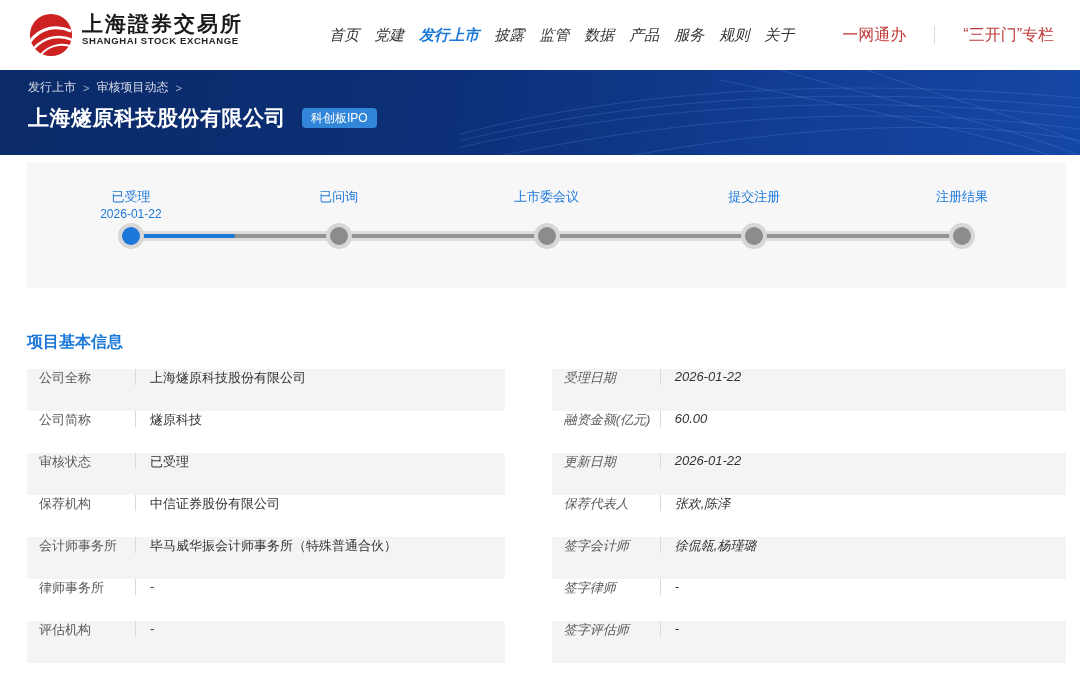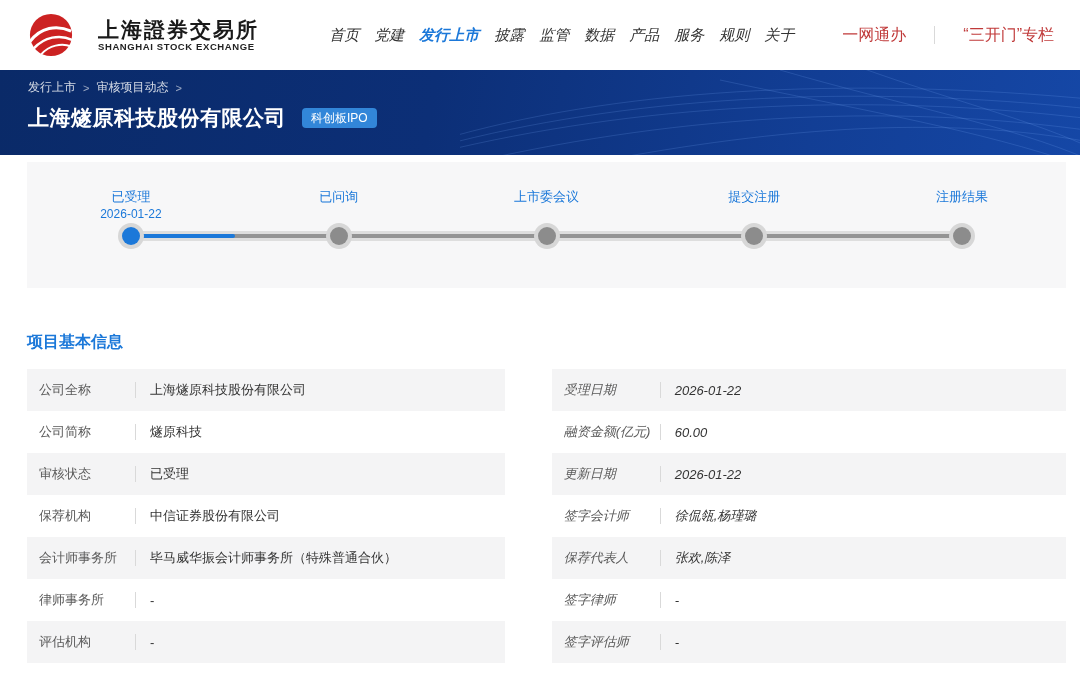--- a/index.html
+++ b/index.html
@@ -1,21 +1,21 @@
 <!DOCTYPE html>
 <html style="--accent-blue: #1b78d9; --badge-blue: #3286d9; --link-red: #c03a3a; --logo-red: #cc2222; --banner-dark: #0a2a68; --banner-light: #1547a6;"><head>
 <meta charset="utf-8">
 <style>
   * { margin:0; padding:0; box-sizing:border-box; }
   html,body { width:1080px; height:673px; background:#fff; overflow:hidden;
     font-family:"Liberation Sans","DejaVu Sans",sans-serif; }
 
   
   .header { height:70px; display:flex; align-items:center; padding:0 26px 0 28px; background:#fff; }
-  .logo { display:flex; align-items:center; gap:24px; cursor:pointer; }
+  .logo { display:flex; align-items:flex-start; gap:8px; cursor:pointer; }
   .logo-mark { width:46px; height:46px; flex-shrink:0; }
   .logo-cn { font-family:"DejaVu Serif","Liberation Serif",serif; font-weight:bold;
     font-size:21px; color:#1a1a1a; letter-spacing:2px; line-height:1.1; }
   .logo-en { font-size:9.5px; font-weight:bold; color:#222; letter-spacing:0.6px; }
   .nav { margin-left:auto; display:flex; align-items:center; gap:15px; }
   .nav-item { font-size:15px; color:#333; text-decoration:none; cursor:pointer; white-space:nowrap;font-style:italic; }
   .nav-item.active { color:var(--accent-blue,#1b78d9); font-weight:bold; }
   .quick-links { margin-left:48px; display:flex; align-items:center; gap:28px; }
   .quick-link { font-size:16px; color:var(--link-red,#c03a3a); text-decoration:none; cursor:pointer; white-space:nowrap; }
   .ql-divider { width:1px; height:18px; background:#d9d9d9; }
@@ -47,21 +47,21 @@
     border-radius:50%; background:#d7d7d7; z-index:3; }
   .step-dot::after { content:""; position:absolute; left:4px; top:4px; width:18px; height:18px;
     border-radius:50%; background:#8c8c8c; }
   .step.active .step-dot::after { background:var(--accent-blue,#1b78d9); }
 
   
   .section-title { margin:44px 16px 0 27px; font-size:16px; font-weight:bold; color:var(--accent-blue,#1b78d9); }
   .tables { display:flex; justify-content:space-between; margin:16px 14px 0 27px; }
   .info-table { width:46%; }
   .info-table.right { width:49.5%;font-style:italic; }
-  .row { height:42px; display:flex; align-items:center; padding-left:12px; font-size:13px; }
+  .row { height:42px; display:flex; padding-left:12px; font-size:13px; }
   .row:nth-child(odd) { background:#f4f4f5; }
   .row-label { width:96px; flex-shrink:0; color:#595959; }
   .row-divider { width:1px; height:16px; background:#d9d9d9; margin-right:14px; flex-shrink:0; }
   .row-value { color:#333; }
 </style>
 </head>
 <body>
 
 <div class="header">
   <div class="logo">
@@ -199,30 +199,30 @@
         <div class="row-label">融资金额(亿元)</div>
         <div class="row-divider"></div>
         <div class="row-value">60.00</div>
       </div>
       <div class="row">
         <div class="row-label">更新日期</div>
         <div class="row-divider"></div>
         <div class="row-value">2026-01-22</div>
       </div>
       <div class="row">
+        <div class="row-label">保荐代表人</div>
+        <div class="row-divider"></div>
+        <div class="row-value">张欢,陈泽</div>
+      </div>
+      <div class="row">
         <div class="row-label">签字会计师</div>
         <div class="row-divider"></div>
         <div class="row-value">徐侃瓴,杨瑾璐</div>
       </div>
       <div class="row">
-        <div class="row-label">保荐代表人</div>
-        <div class="row-divider"></div>
-        <div class="row-value">张欢,陈泽</div>
-      </div>
-      <div class="row">
         <div class="row-label">签字律师</div>
         <div class="row-divider"></div>
         <div class="row-value">-</div>
       </div>
       <div class="row">
         <div class="row-label">签字评估师</div>
         <div class="row-divider"></div>
         <div class="row-value">-</div>
       </div>
     </div>

